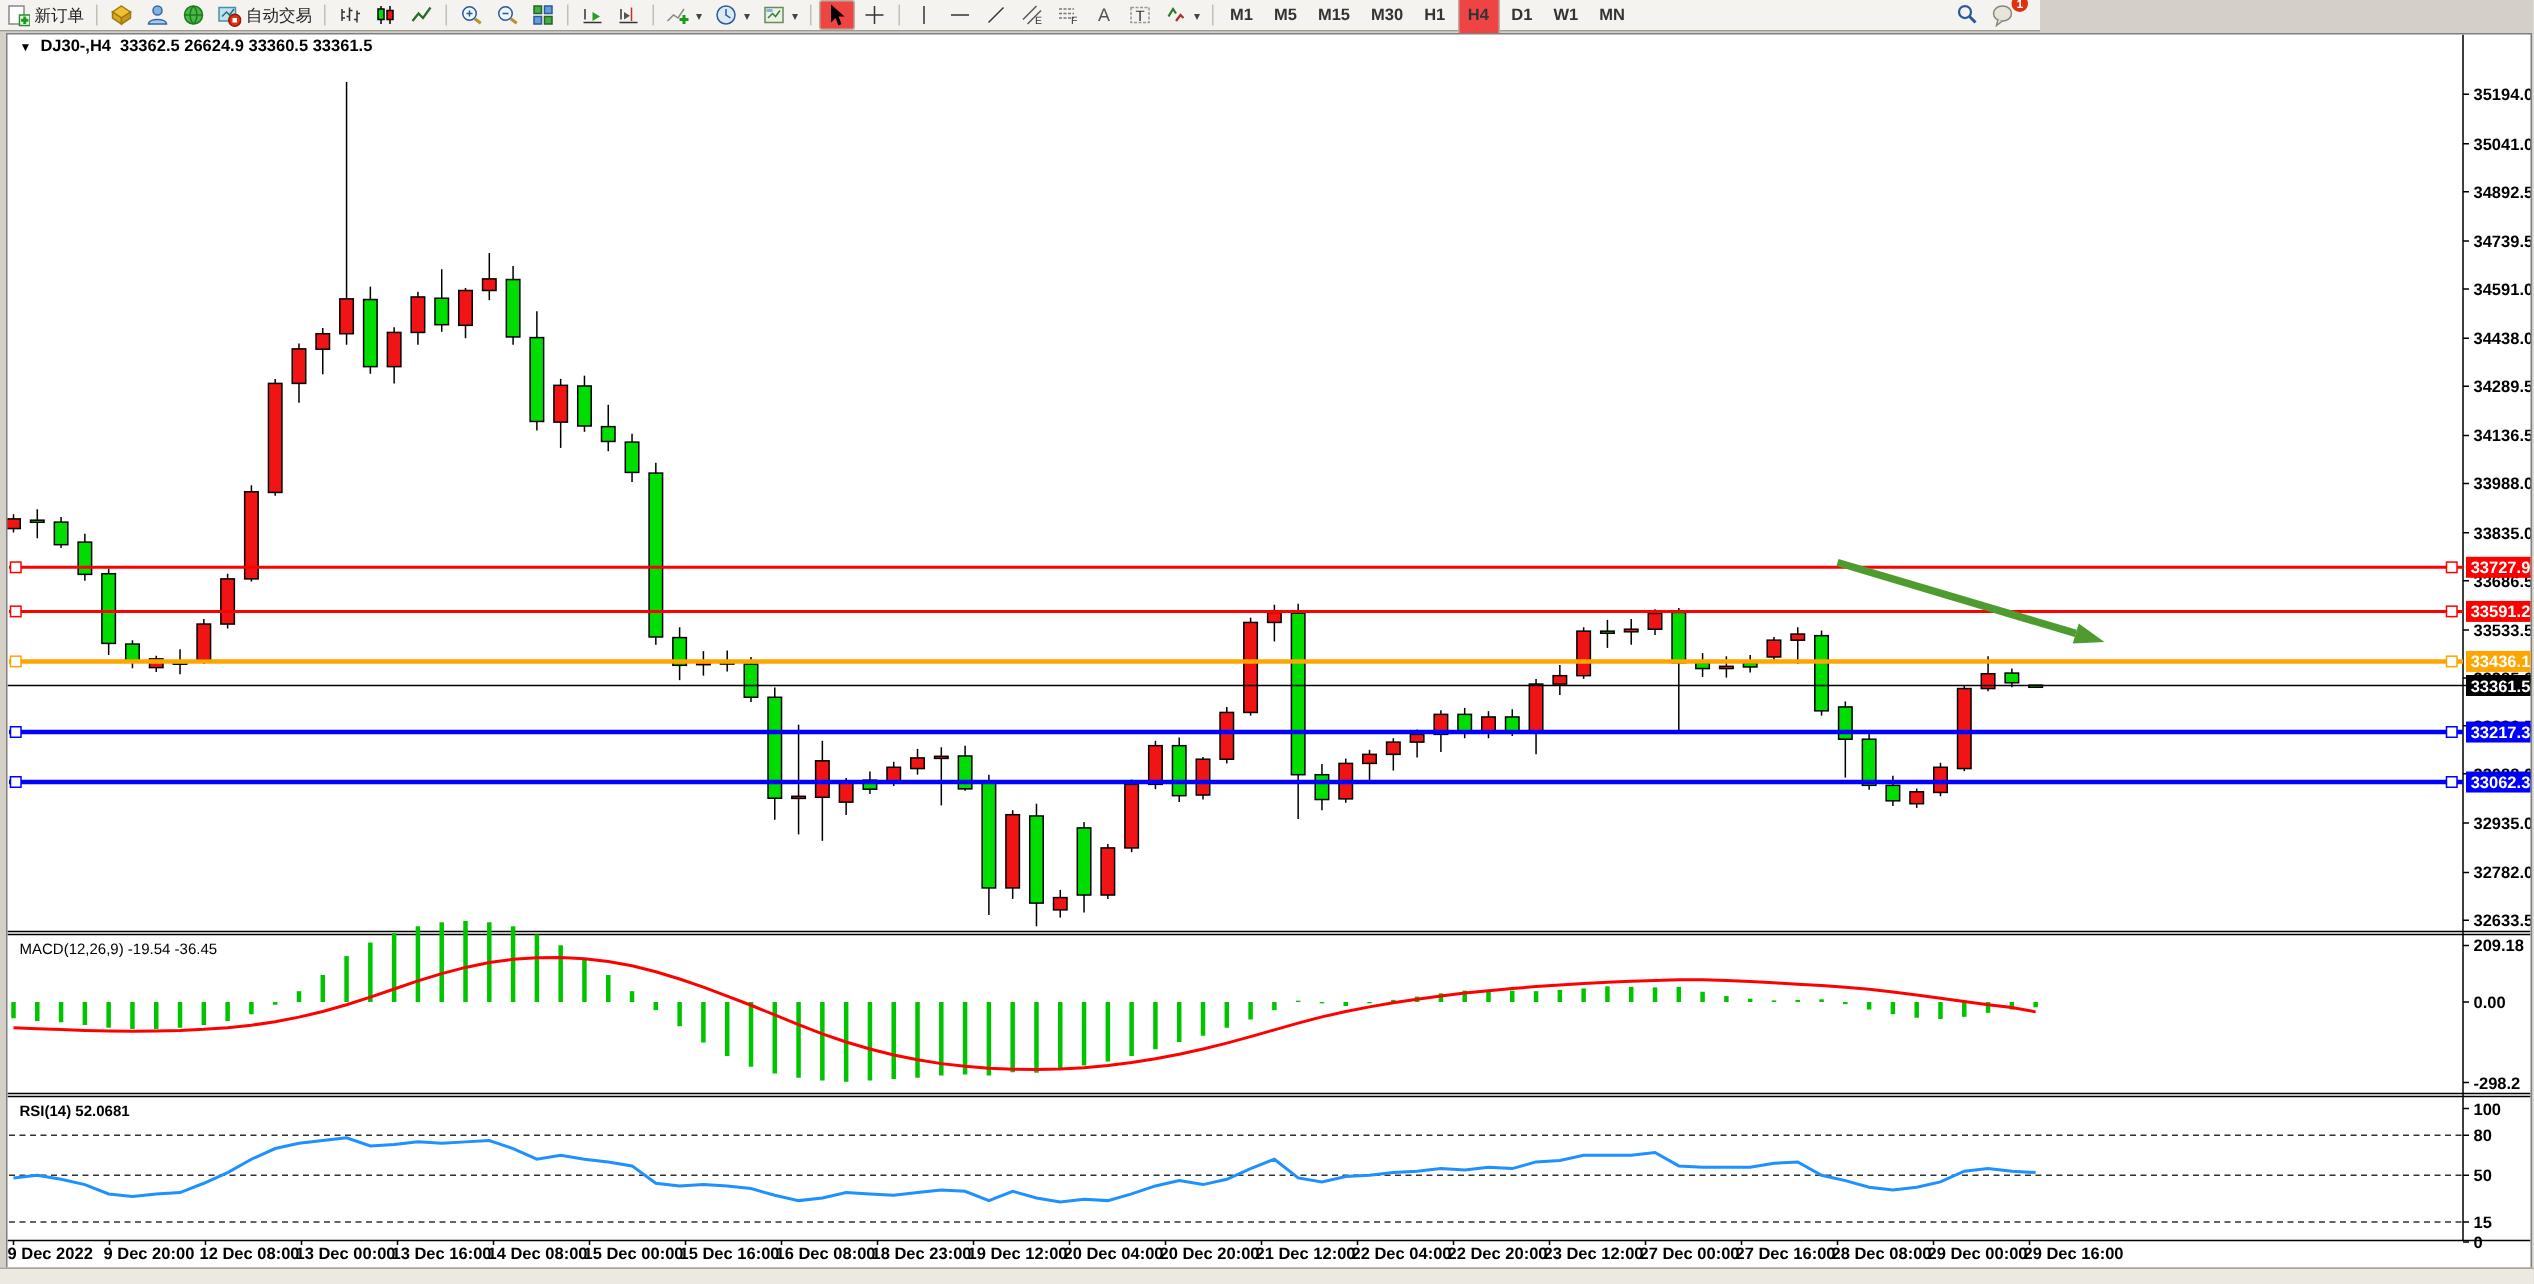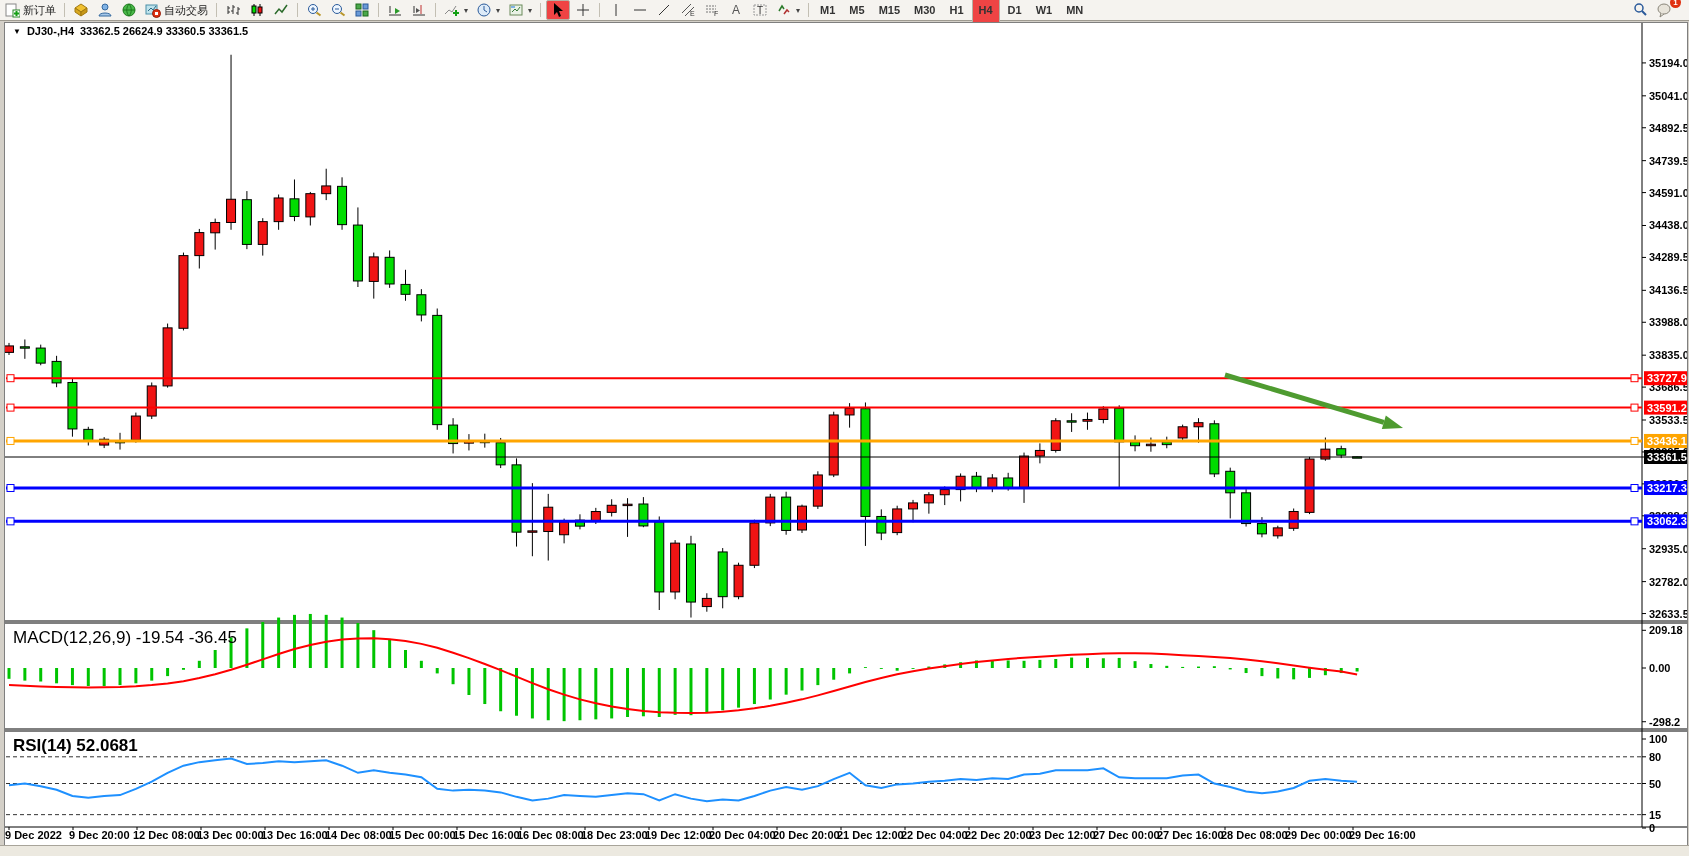--- a/index.html
+++ b/index.html
@@ -1,36 +1,36 @@
 <!DOCTYPE html>
 <html><head>
 <meta charset="utf-8">
 <style>
   html,body{margin:0;padding:0;width:1689px;height:856px;overflow:hidden;background:#d4d0c8;
             font-family:"Liberation Sans",sans-serif;}
   
-  .toolbar{position:absolute;left:0;top:0;width:1689px;height:20px;background:#f5f3ef;
+  .toolbar{position:absolute;left:0;top:0;width:1360px;height:20px;background:#f5f3ef;
            border-bottom:1px solid #9e9a90;display:flex;align-items:center;font-size:11px;color:#222;}
   .tbtn{height:18px;display:flex;align-items:center;padding:0 3px;margin:0 1px;gap:3px;cursor:default;}
   .tbtn.active{background:#ef4444;border:1px solid #b5b1a5;border-radius:2px;}
   .tsep{width:1px;height:14px;background:#c3bfb3;margin:0 4px;}
   .caret{font-size:8px;color:#444;margin-left:1px;}
   .tf{padding:4px 6px;font-weight:bold;color:#333;}
   .spacer{flex:1;}
   .badge{position:absolute;top:-4px;right:-6px;background:#e03010;color:#fff;border-radius:50%;
          width:11px;height:11px;font-size:8px;line-height:11px;text-align:center;font-weight:bold;}
   .chatwrap{position:relative;margin-right:14px;}
   .icon16{width:16px;height:16px;display:inline-block;}
   
   .chartwin{position:absolute;left:4px;top:22px;width:1682px;height:822px;background:#fff;
             border:1px solid #7f7f7f;}
   .wtitle{position:absolute;left:8px;top:2px;font-size:11px;font-weight:bold;color:#000;
           display:flex;gap:6px;align-items:center;z-index:5;}
   .dd{font-size:8px;color:#000;}
-  .indlabel{position:absolute;font-size:17px;color:#000;z-index:5;}
+  .indlabel{position:absolute;font-size:10px;color:#000;z-index:5;}
   #chart-svg{position:absolute;left:0;top:0;z-index:2;}
   .statusbar{position:absolute;left:0;bottom:0;width:1689px;height:10px;background:#ece9e0;
              border-top:1px solid #a8a49a;}
 </style>
 </head>
 <body>
 
 <div class="toolbar">
   <div class="tbtn">
     <span class="icon16">

